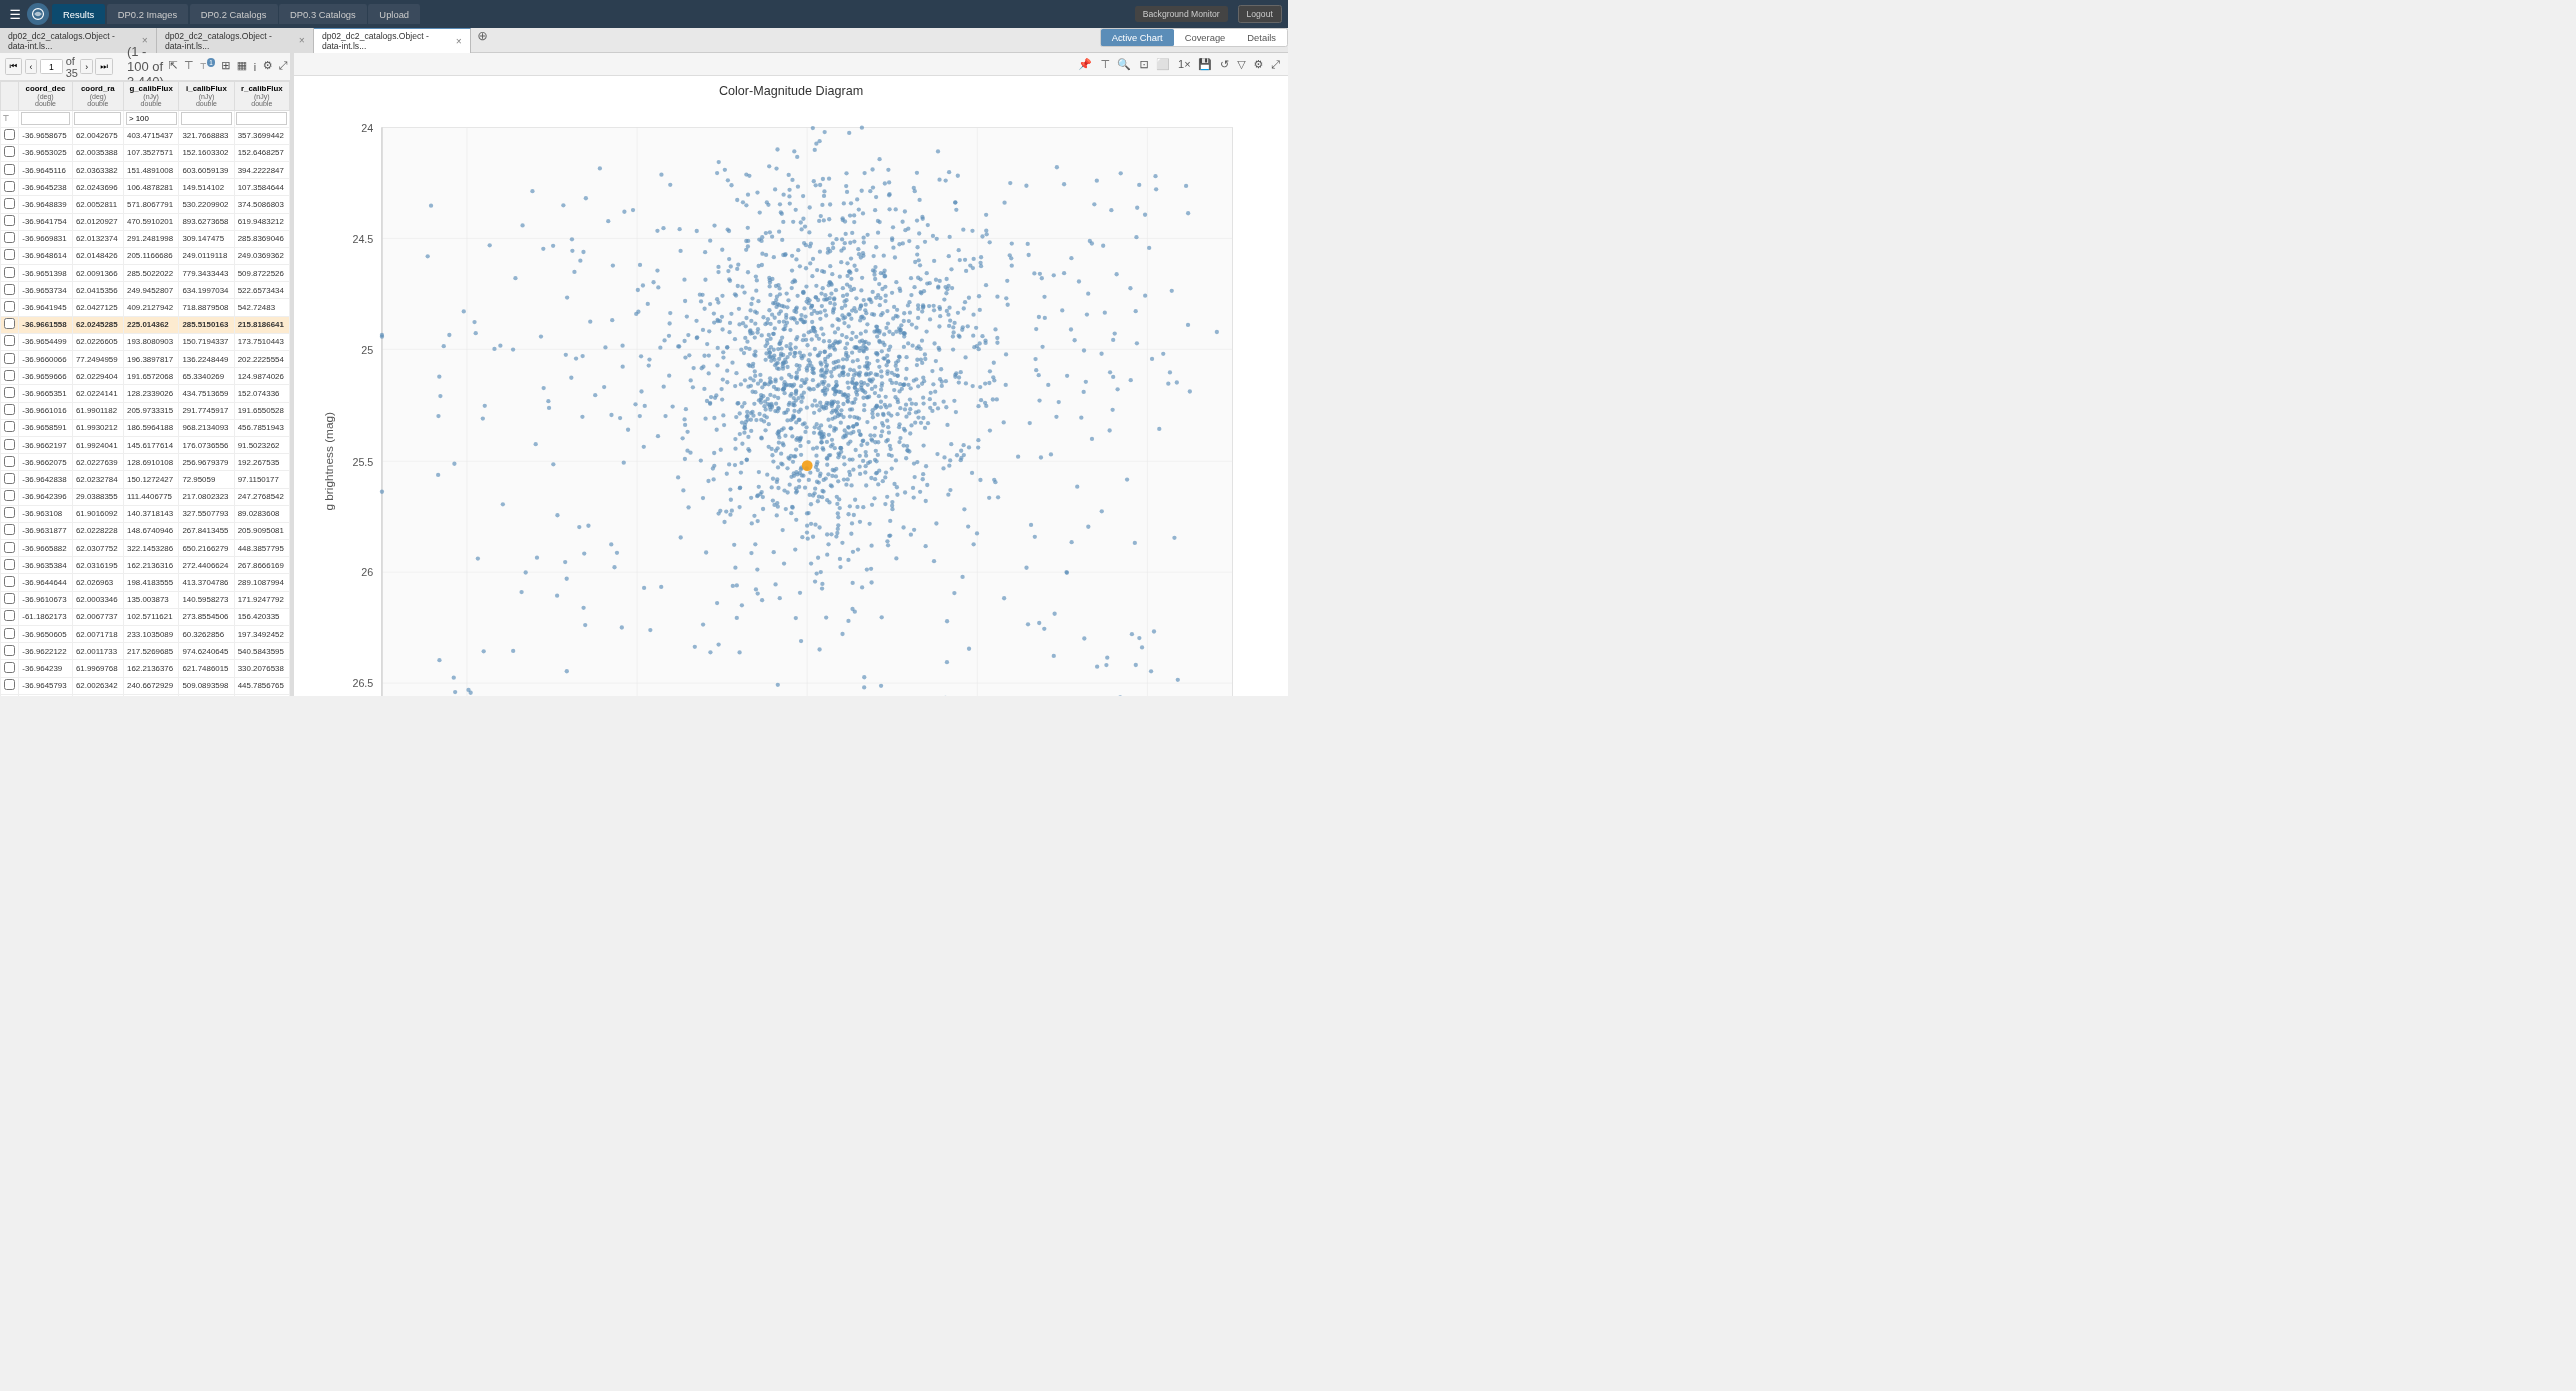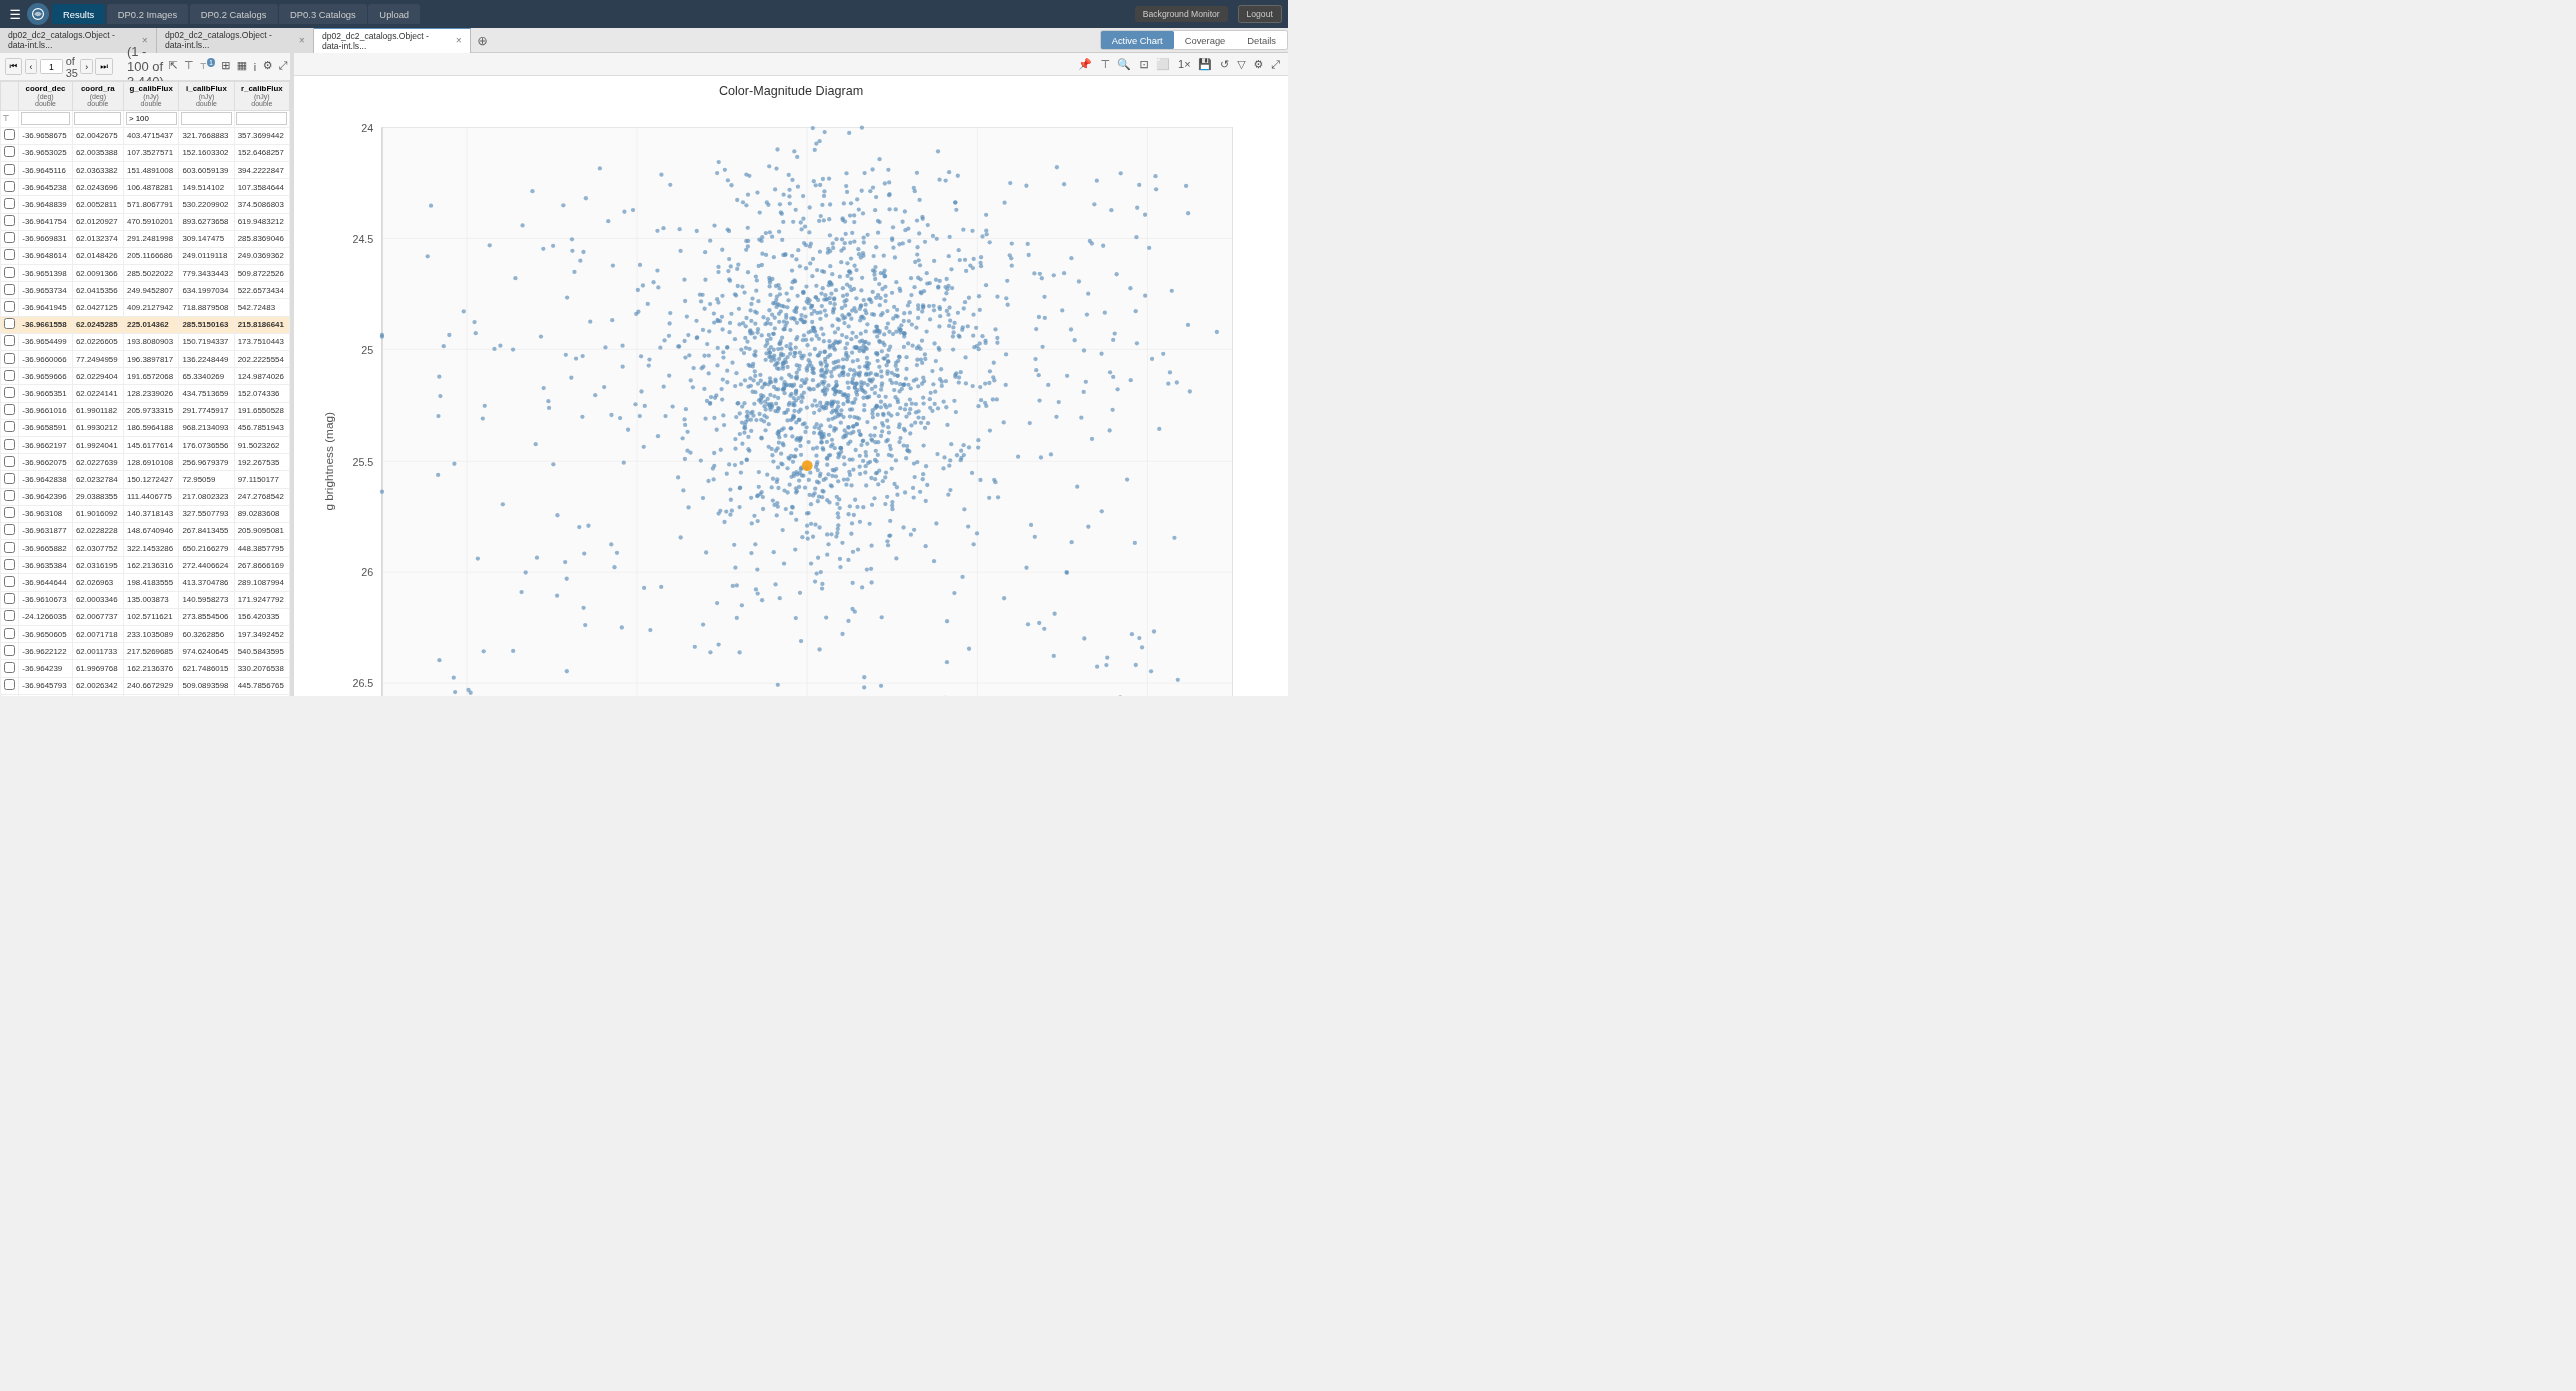--- a/index.html
+++ b/index.html
@@ -13,21 +13,21 @@
     .hamburger-icon { color: white; font-size: 12.6px; cursor: pointer; padding: 3.1px; }
     .logo { background: #3d6b8e; border-radius: 50%; width: 22px; height: 22px; display: flex; align-items: center; justify-content: center; color: white; font-size: 7.9px; }
     .top-tabs { display: flex; gap: 1.6px; flex: 1; }
     .top-tab { padding: 4.7px 11px; background: #3a4a5c; color: #ccc; cursor: pointer; border-radius: 2.4px 2.4px 0 0; font-size: 9.4px; }
     .top-tab.active { background: #0c4a6e; color: white; }
     .top-right { margin-left: auto; display: flex; gap: 10px; align-items: center; padding-left: 16px; }
     .bg-monitor { background: #444; color: #ccc; padding: 3.1px 7.9px; border-radius: 2.4px; font-size: 8.6px; cursor: pointer; }
     .logout-btn { background: #444; color: #ccc; padding: 3.1px 7.9px; border-radius: 2.4px; font-size: 8.6px; cursor: pointer; border: 0.8px solid #666; }
 
     
-    .doc-tabs { display: flex; background: #e8e8e8; border-bottom: 0.8px solid #ccc; height: 25px; align-items: center; }
+    .doc-tabs { display: flex; background: #e8e8e8; border-bottom: 0.8px solid #ccc; height: 25px; align-items: flex-start; }
     .doc-tab { display: flex; align-items: center; padding: 0 7.9px; height: 25px; background: #ddd; border-right: 0.8px solid #bbb; cursor: pointer; font-size: 8.6px; color: #333; gap: 3.1px; max-width: 157px; }
     .doc-tab.active { background: white; border-top: 1.6px solid #5b8db8; }
     .doc-tab .close-x { color: #888; font-size: 7.9px; margin-left: 3.1px; }
     .doc-tab-add { padding: 0 6.3px; font-size: 12.6px; color: #666; cursor: pointer; }
     .chart-tabs { margin-left: auto; display: flex; background: white; border: 0.8px solid #ccc; border-radius: 2.4px; }
     .chart-tab { padding: 3.1px 11px; font-size: 9.4px; cursor: pointer; color: #555; }
     .chart-tab.active { background: #5b8db8; color: white; border-radius: 1.6px; }
 
     
     .main-content { display: flex; height: calc(696px - 53px); }
@@ -411,21 +411,21 @@
             <tr>
               <td><input type="checkbox" class="row-checkbox" style=""></td>
               <td>-36.9610673</td>
               <td>62.0003346</td>
               <td>135.003873</td>
               <td>140.5958273</td>
               <td>171.9247792</td>
             </tr>
             <tr>
               <td><input type="checkbox" class="row-checkbox" style=""></td>
-              <td>-24.1266035</td>
+              <td>-61.1862173</td>
               <td>62.0067737</td>
               <td>102.5711621</td>
               <td>273.8554506</td>
               <td>156.420335</td>
             </tr>
             <tr>
               <td><input type="checkbox" class="row-checkbox" style=""></td>
               <td>-36.9650605</td>
               <td>62.0071718</td>
               <td>233.1035089</td>

